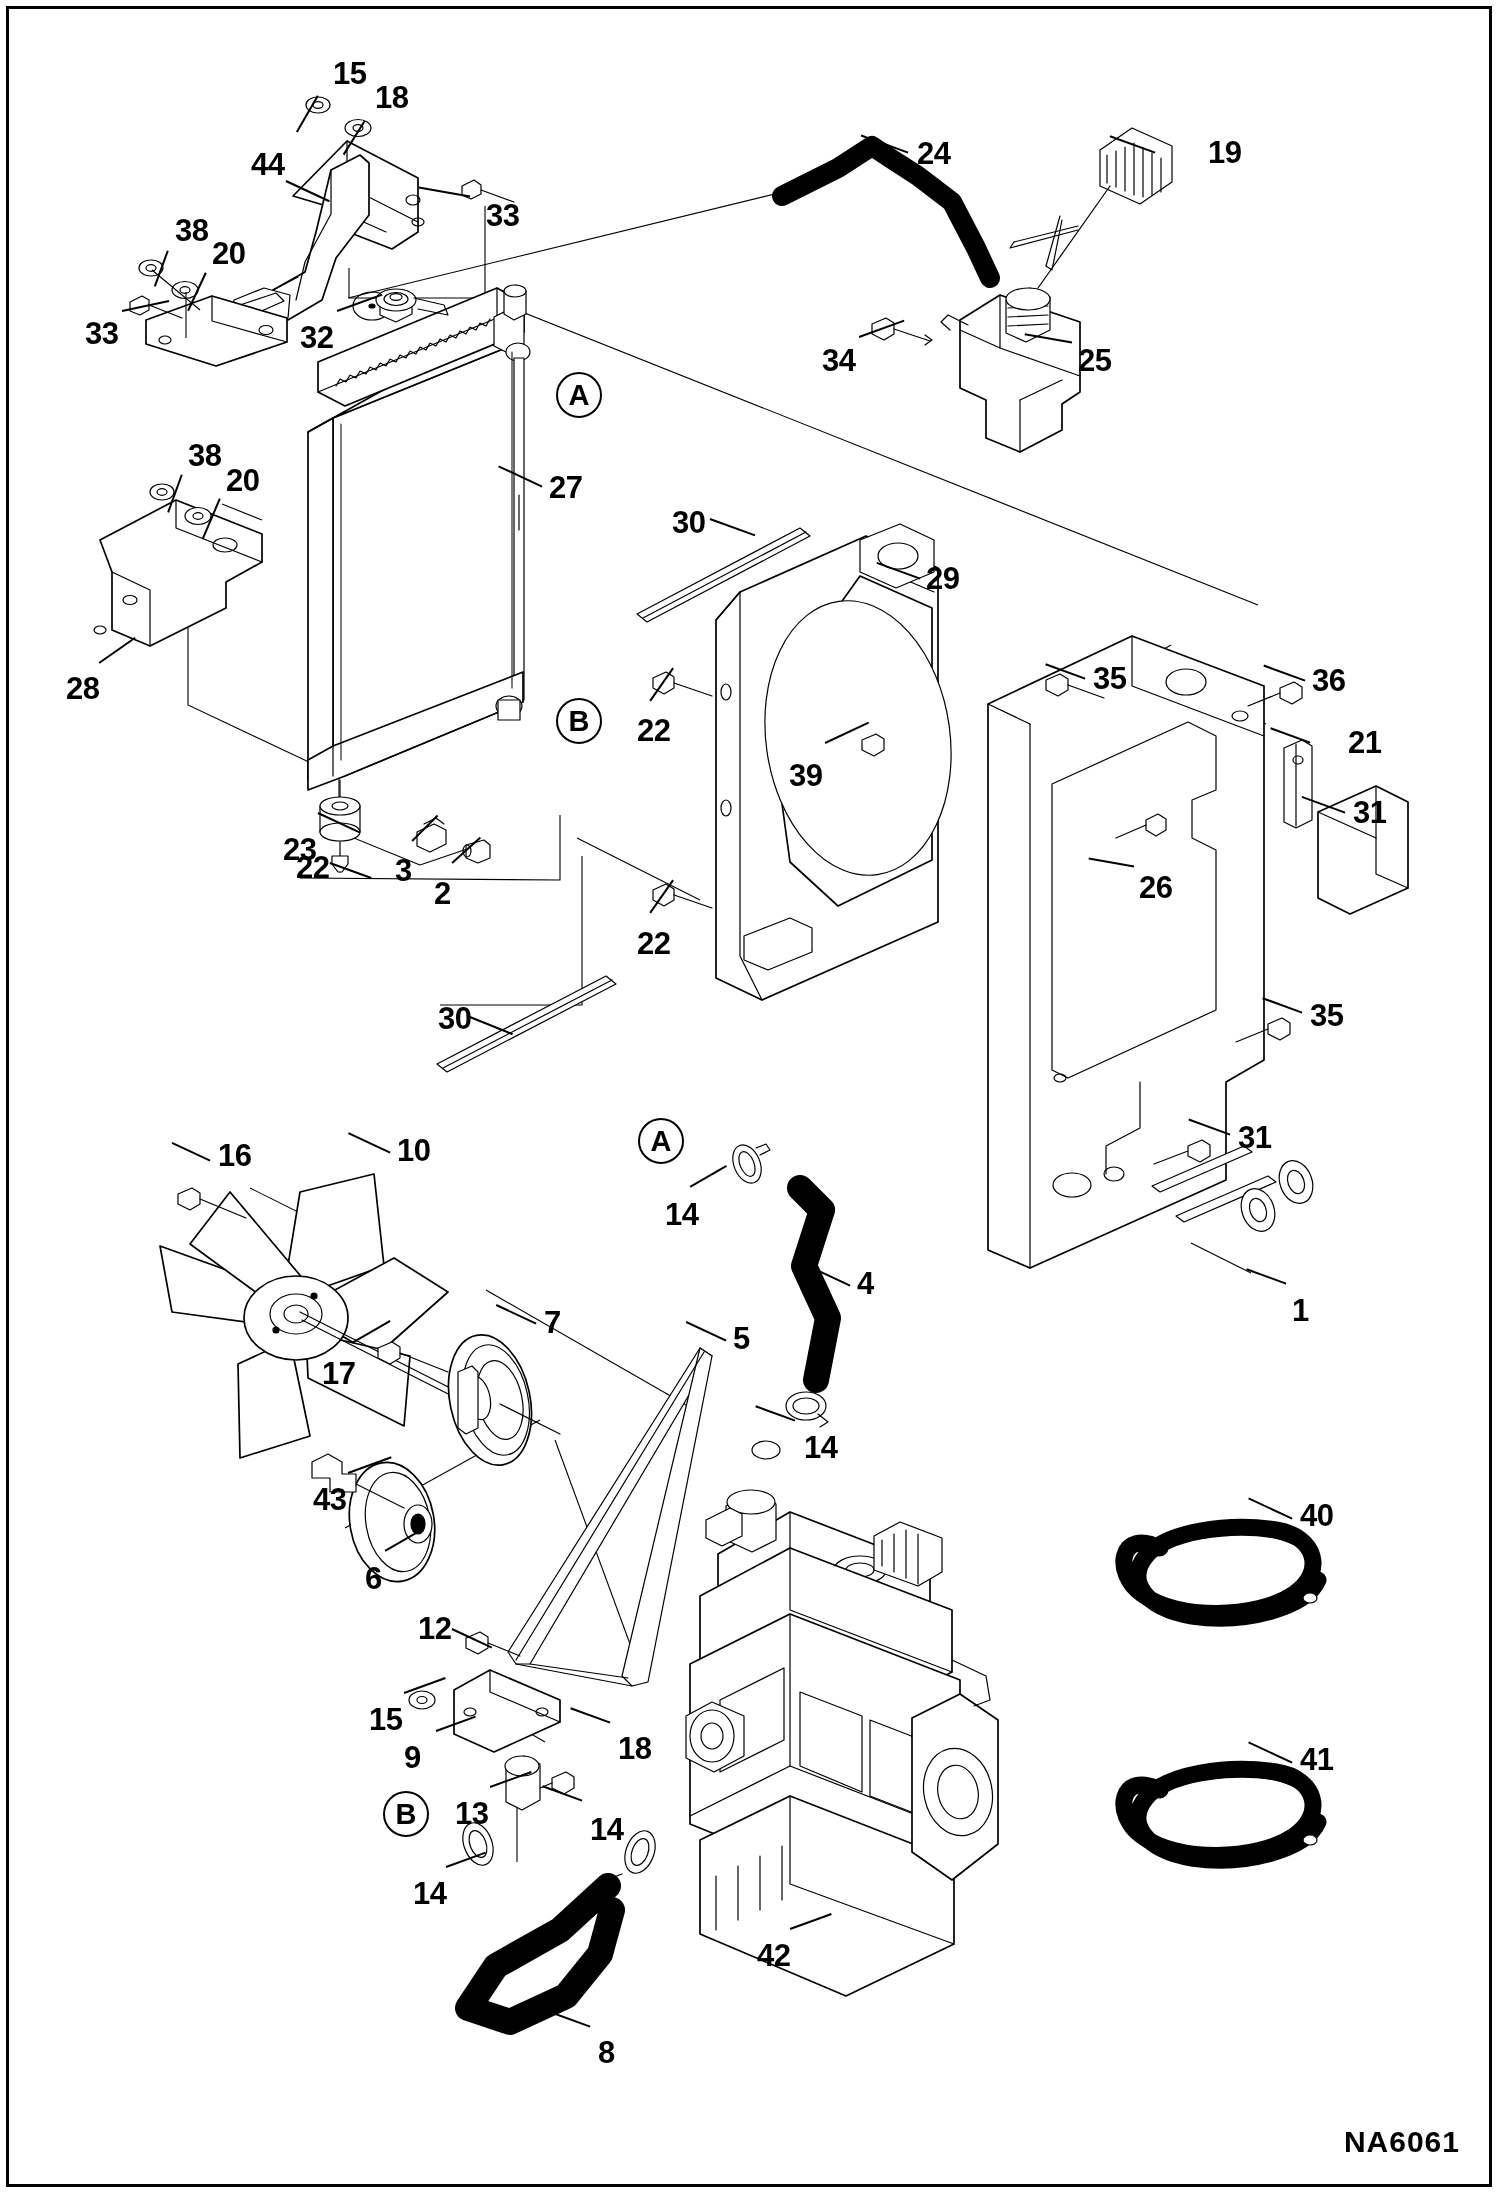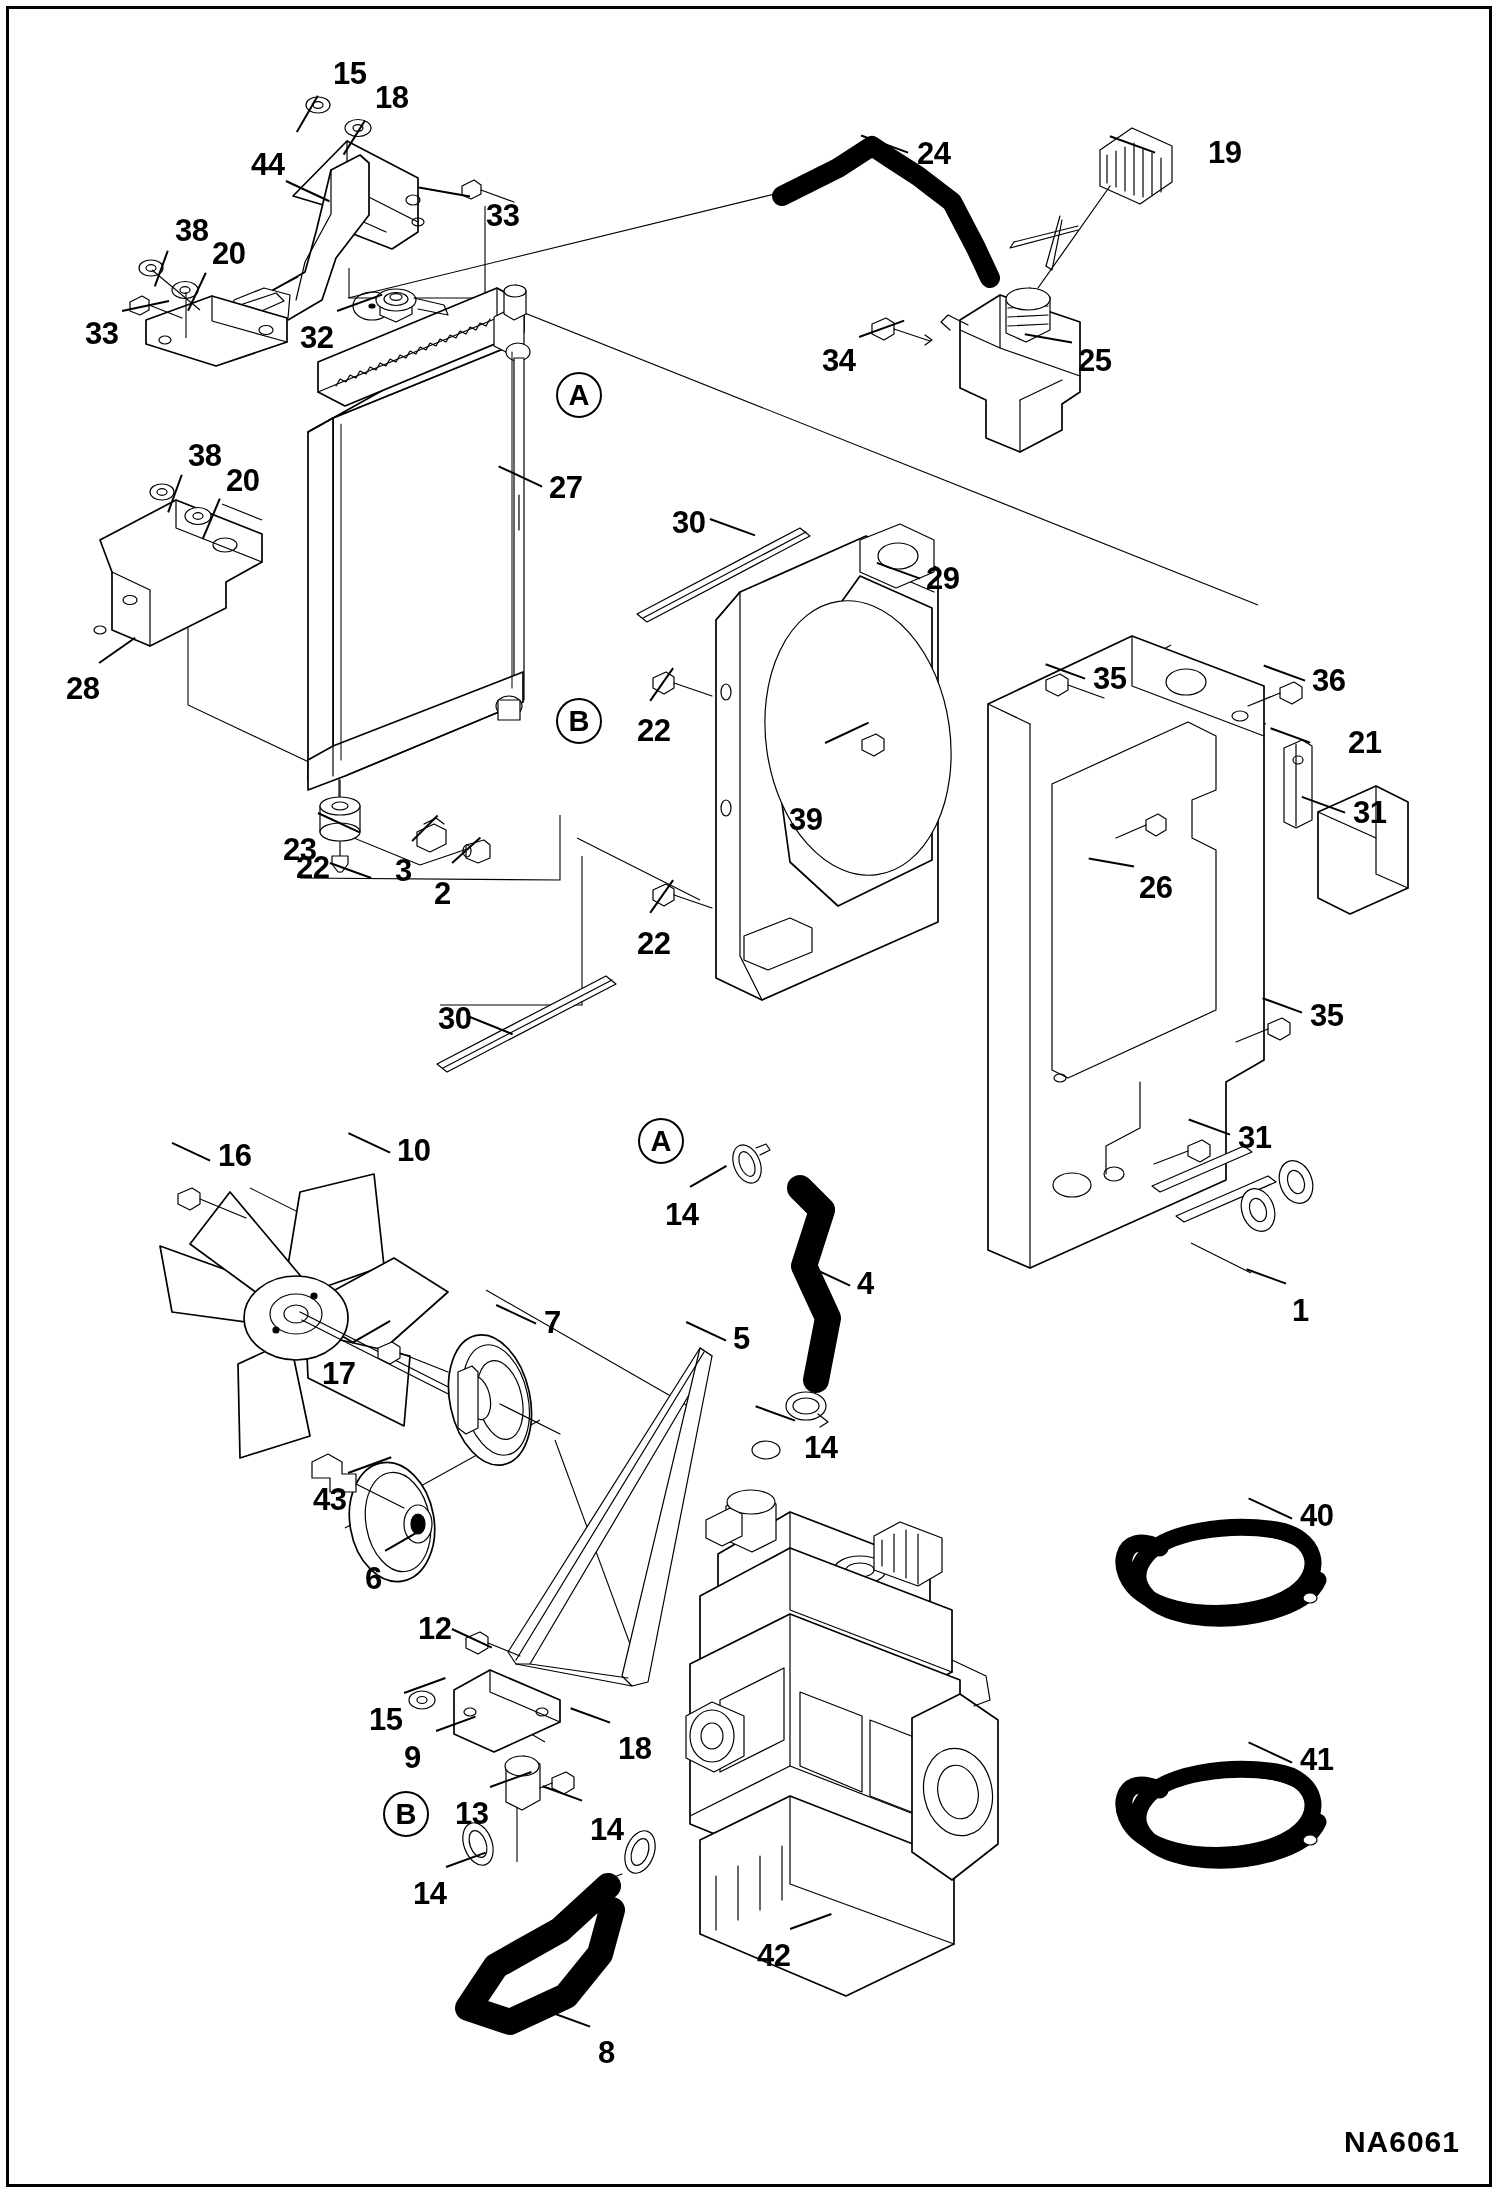--- a/index.html
+++ b/index.html
@@ -513,21 +513,21 @@
       <div class="callout" style="left: 188px; top: 440px;">38</div>
       <div class="lead" style="left: 182px; top: 474px; width: 40px; transform: rotate(110deg);"></div>
       <div class="callout" style="left: 226px; top: 465px;">20</div>
       <div class="lead" style="left: 220px; top: 498px; width: 44px; transform: rotate(113deg);"></div>
       <div class="callout" style="left: 66px; top: 673px;">28</div>
       <div class="lead" style="left: 99px; top: 662px; width: 44px; transform: rotate(325deg);"></div>
       <div class="callout" style="left: 672px; top: 507px;">30</div>
       <div class="lead" style="left: 710px; top: 518px; width: 48px; transform: rotate(20deg);"></div>
       <div class="callout" style="left: 926px; top: 563px;">29</div>
       <div class="lead" style="left: 920px; top: 578px; width: 46px; transform: rotate(200deg);"></div>
-      <div class="callout" style="left: 789px; top: 760px; margin-top: 44px;">39</div>
+      <div class="callout" style="left: 789px; top: 760px;">39</div>
       <div class="lead" style="left: 825px; top: 742px; width: 48px; transform: rotate(335deg);"></div>
       <div class="callout" style="left: 637px; top: 715px;">22</div>
       <div class="lead" style="left: 650px; top: 700px; width: 40px; transform: rotate(305deg);"></div>
       <div class="callout" style="left: 637px; top: 928px;">22</div>
       <div class="lead" style="left: 650px; top: 912px; width: 40px; transform: rotate(305deg);"></div>
       <div class="callout" style="left: 1093px; top: 663px;">35</div>
       <div class="lead" style="left: 1085px; top: 678px; width: 42px; transform: rotate(200deg);"></div>
       <div class="callout" style="left: 1312px; top: 665px;">36</div>
       <div class="lead" style="left: 1305px; top: 680px; width: 44px; transform: rotate(200deg);"></div>
       <div class="callout" style="left: 1318px; top: 727px; margin-left: 30px;">21</div>

